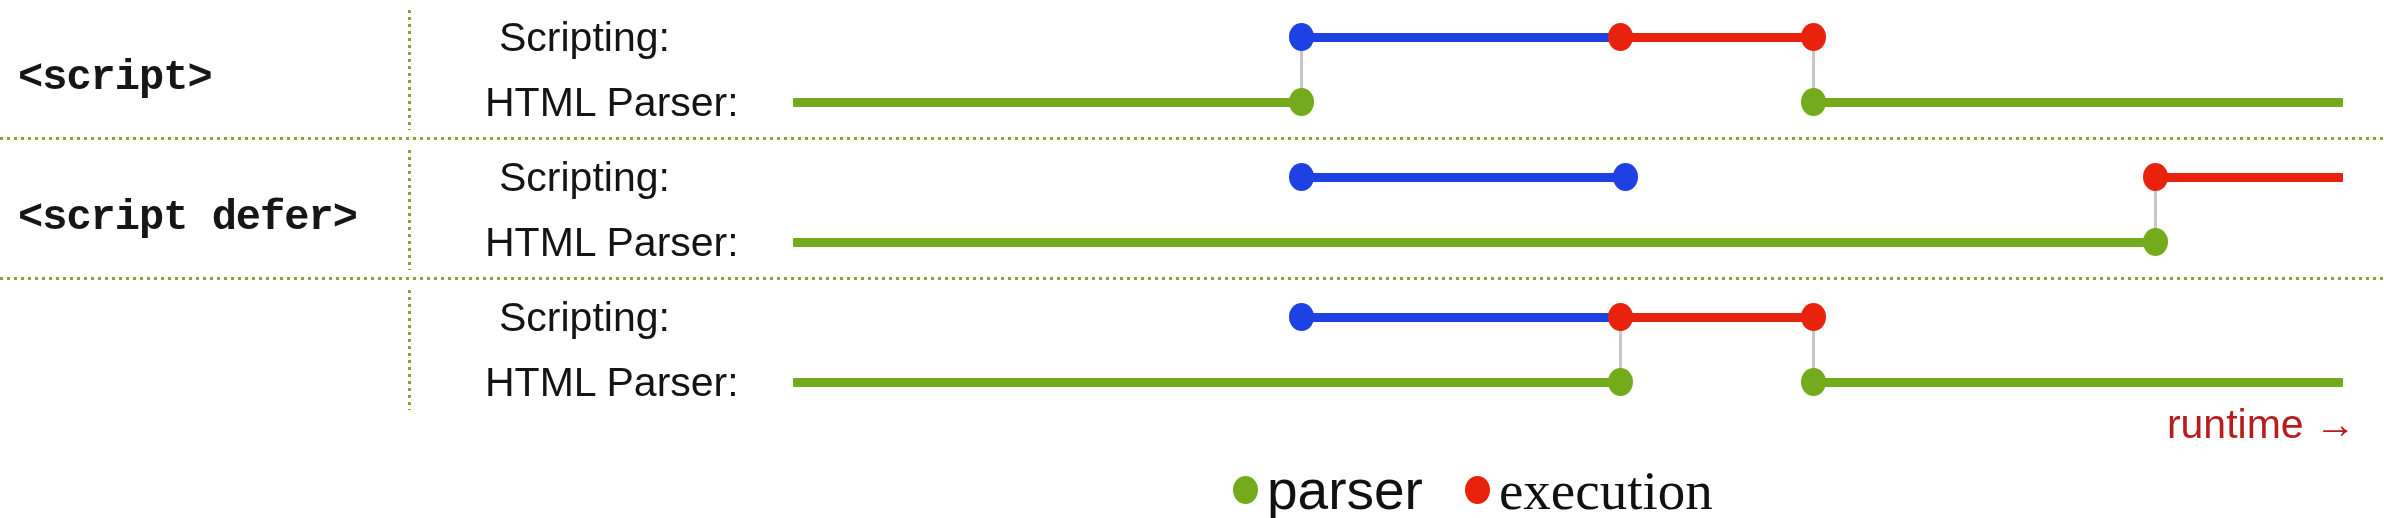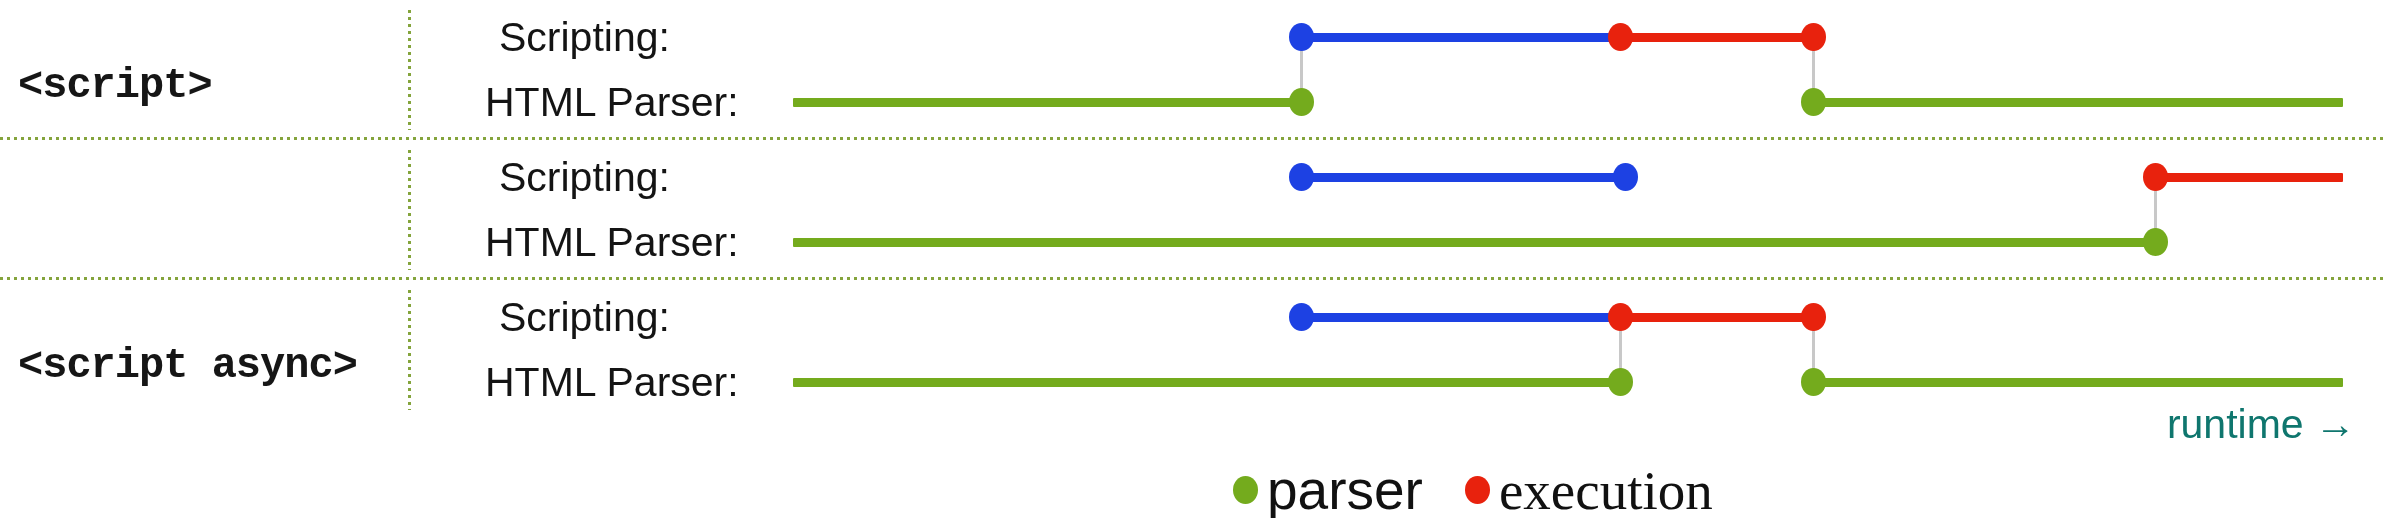--- a/index.html
+++ b/index.html
@@ -1,21 +1,21 @@
 <!DOCTYPE html>
 <html><head>
 <meta charset="utf-8">
 <style>
   html,body{margin:0;padding:0;background:#ffffff;}
   body{width:2384px;height:518px;overflow:hidden;font-family:"Liberation Sans",sans-serif;}
   #diagram{position:relative;width:2384px;height:518px;background:#ffffff;}
 
   .row{position:absolute;left:0;width:2384px;height:140px;}
   .row-label{
-    position:absolute;left:18px;top:16px;height:140px;display:flex;align-items:center;
+    position:absolute;left:18px;top:8px;height:140px;display:flex;align-items:center;
     font-family:"Liberation Mono","DejaVu Sans Mono",monospace;font-weight:bold;
     font-size:42px;letter-spacing:-1px;color:#161616;white-space:pre;
   }
   .vdivider{
     position:absolute;left:408px;top:10px;width:3px;height:120px;
     background:repeating-linear-gradient(to bottom,#84a43c 0 3px,transparent 3px 7px);
   }
   .track-label{
     position:absolute;left:453px;transform:translateY(-50%);
     font-size:41px;color:#141414;white-space:pre;
@@ -27,21 +27,21 @@
     position:absolute;left:0;width:2384px;height:3px;
     background:repeating-linear-gradient(to right,#84a43c 0 3px,transparent 3px 7px);
   }
 
   .seg{position:absolute;height:9px;border-radius:1px;z-index:2;}
   .tdot{position:absolute;width:25px;height:28px;border-radius:50%;z-index:3;}
   .connector{position:absolute;width:3px;background:#c8c8c8;z-index:1;}
 
   .runtime{
     position:absolute;left:1950px;top:401px;width:406px;text-align:right;
-    font-size:41px;color:#0f766e;white-space:pre;
+    font-size:41px;color:#b91c1c;white-space:pre;
   }
 
   .legend{position:absolute;left:1233px;top:458px;display:flex;align-items:center;}
   .legend-item{display:flex;align-items:center;margin-right:42px;font-size:55px;color:#111111;}
   .legend-item:last-child{margin-right:16px;font-family:Liberation Serif, serif;}
   .legend-dot{width:25px;height:28px;border-radius:50%;margin-right:9px;flex:0 0 auto;}
 </style>
 </head>
 <body>
 
@@ -61,37 +61,37 @@
       <div class="seg" style="left: 1620px; width: 193px; top: 32.5px; background: rgb(232, 34, 13);"></div>
       <div class="tdot" style="left: 1607.5px; top: 23px; background: rgb(232, 34, 13);"></div>
       <div class="tdot" style="left: 1800.5px; top: 23px; background: rgb(232, 34, 13);"></div>
       <div class="seg" style="left: 1813px; width: 530px; top: 97.5px; background: rgb(116, 171, 29);"></div>
       <div class="tdot" style="left: 1800.5px; top: 88px; background: rgb(116, 171, 29);"></div>
     </div>
 
   <div class="hdivider" style="top:137px"></div>
 
   <div class="row" style="top:140px">
+    <div class="row-label">&lt;script defer&gt;</div>
     <div class="vdivider"></div>
     <div class="track-label scripting">Scripting:</div>
     <div class="track-label parser">HTML Parser:</div>
   <div class="connector" style="left: 2153.5px; top: 37px; height: 65px;"></div>
       <div class="seg" style="left: 793px; width: 1362px; top: 97.5px; background: rgb(116, 171, 29);"></div>
       <div class="tdot" style="left: 2142.5px; top: 88px; background: rgb(116, 171, 29);"></div>
       <div class="seg" style="left: 1301px; width: 324px; top: 32.5px; background: rgb(29, 65, 227);"></div>
       <div class="tdot" style="left: 1288.5px; top: 23px; background: rgb(29, 65, 227);"></div>
       <div class="tdot" style="left: 1612.5px; top: 23px; background: rgb(29, 65, 227);"></div>
       <div class="seg" style="left: 2155px; width: 188px; top: 32.5px; background: rgb(232, 34, 13);"></div>
       <div class="tdot" style="left: 2142.5px; top: 23px; background: rgb(232, 34, 13);"></div>
     </div>
 
   <div class="hdivider" style="top:277px"></div>
 
   <div class="row" style="top:280px">
-    <div class="row-label">&lt;script async&gt;</div>
     <div class="vdivider"></div>
     <div class="track-label scripting">Scripting:</div>
     <div class="track-label parser">HTML Parser:</div>
   <div class="connector" style="left: 1618.5px; top: 37px; height: 65px;"></div>
       <div class="connector" style="left: 1811.5px; top: 37px; height: 65px;"></div>
       <div class="seg" style="left: 793px; width: 827px; top: 97.5px; background: rgb(116, 171, 29);"></div>
       <div class="tdot" style="left: 1607.5px; top: 88px; background: rgb(116, 171, 29);"></div>
       <div class="seg" style="left: 1301px; width: 319px; top: 32.5px; background: rgb(29, 65, 227);"></div>
       <div class="tdot" style="left: 1288.5px; top: 23px; background: rgb(29, 65, 227);"></div>
       <div class="seg" style="left: 1620px; width: 193px; top: 32.5px; background: rgb(232, 34, 13);"></div>

